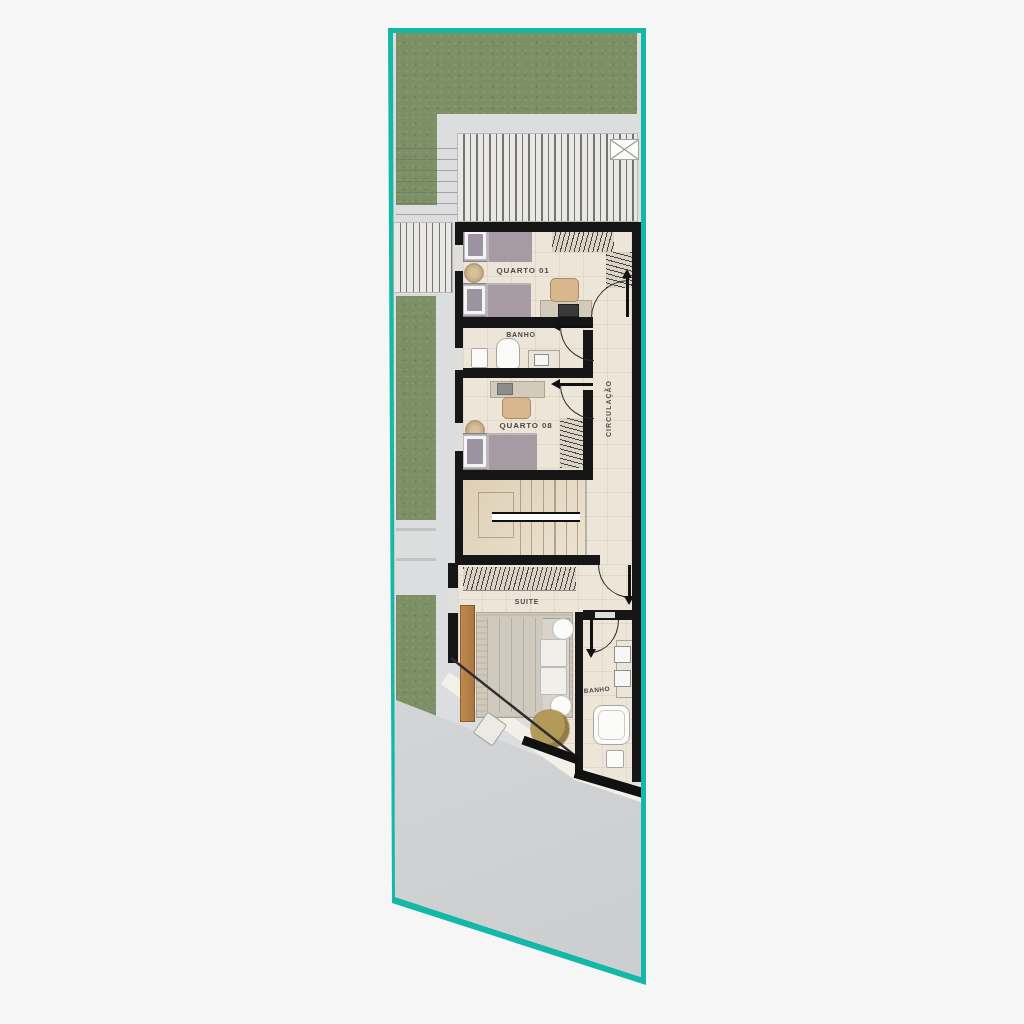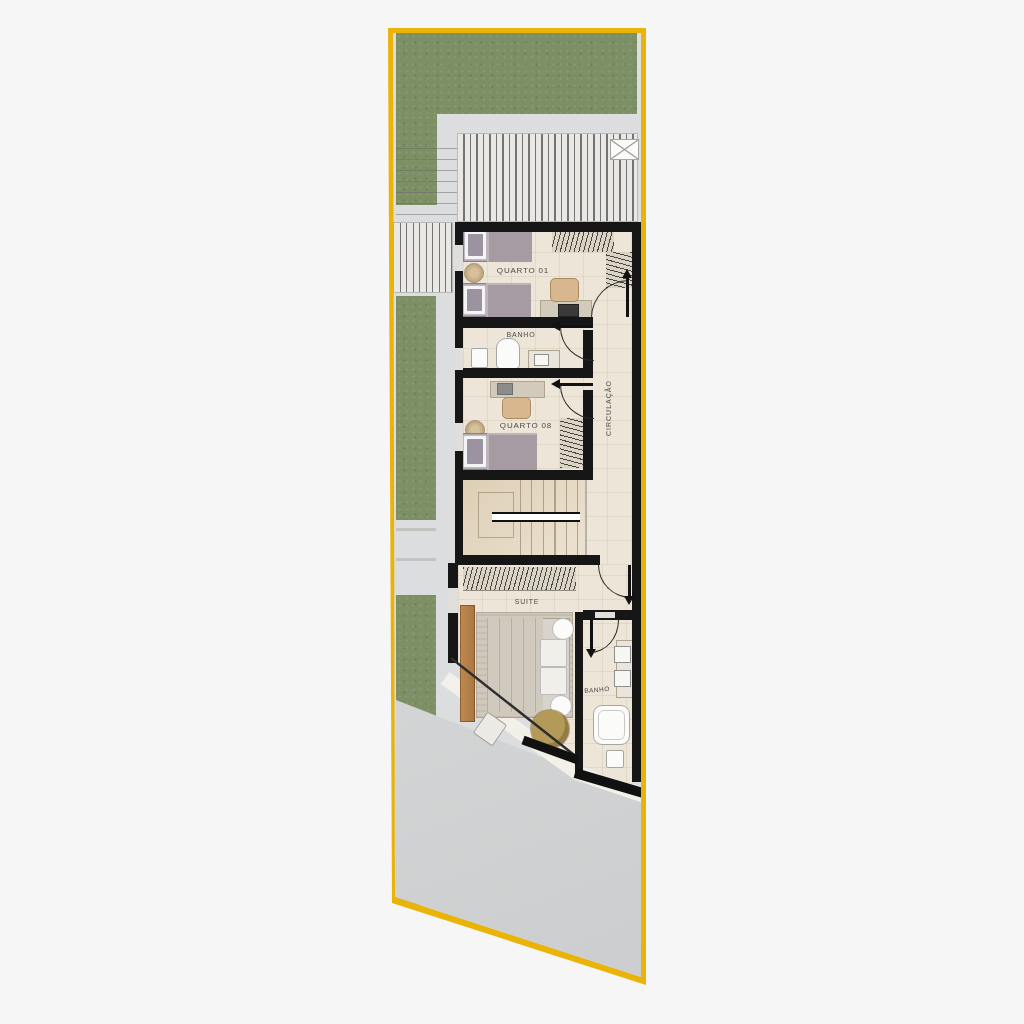--- a/index.html
+++ b/index.html
@@ -1,21 +1,21 @@
 <!DOCTYPE html>
 <html><head>
 <meta charset="utf-8">
 <style>
   html,body{margin:0;padding:0;background:#f6f6f6;}
   .canvas{position:relative;width:1024px;height:1024px;background:#f6f6f6;overflow:hidden;
           font-family:"Liberation Sans",sans-serif;}
   .abs{position:absolute;}
   
-  .lot{position:absolute;left:388px;top:28px;width:258px;height:957px;background:#eab308;
-       clip-path:polygon(0 0,258px 0,258px 957px,4px 875px);}
+  .lot{position:absolute;left:388px;top:28px;width:258px;height:957px;background:#14b8a6;
+       clip-path:polygon(0 0,258px 0,258px 957px,4px 875px);font-weight:bold;}
   .base{position:absolute;left:5px;top:5px;width:248px;height:947px;background:#dcddde;
         clip-path:polygon(0 0,248px 0,248px 944px,2px 864px);}
   
   .grass{position:absolute;background-color:#7d9065;
          background-image:radial-gradient(rgba(255,255,255,.07) 1px,transparent 1.2px),
                           radial-gradient(rgba(20,40,10,.12) 1px,transparent 1.2px);
          background-size:7px 7px,11px 11px;background-position:0 0,3px 4px;}
   .louver{position:absolute;background-color:#e9e8e5;
           background-image:repeating-linear-gradient(90deg,rgba(70,70,72,.72) 0 1.3px,transparent 1.3px 6.5px);
           box-shadow:inset 0 0 0 1px #b9b9b7;}

